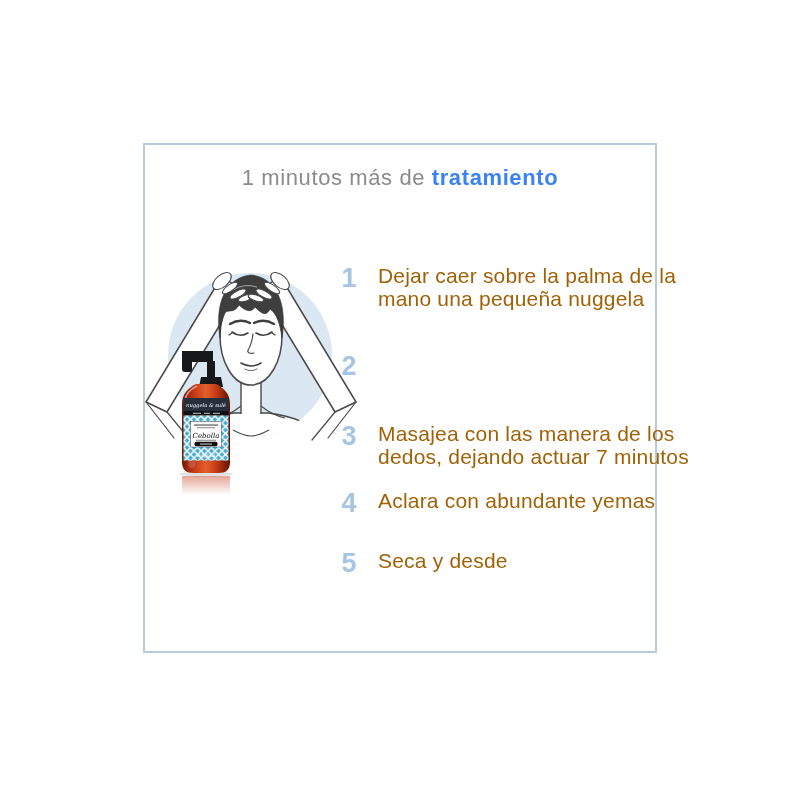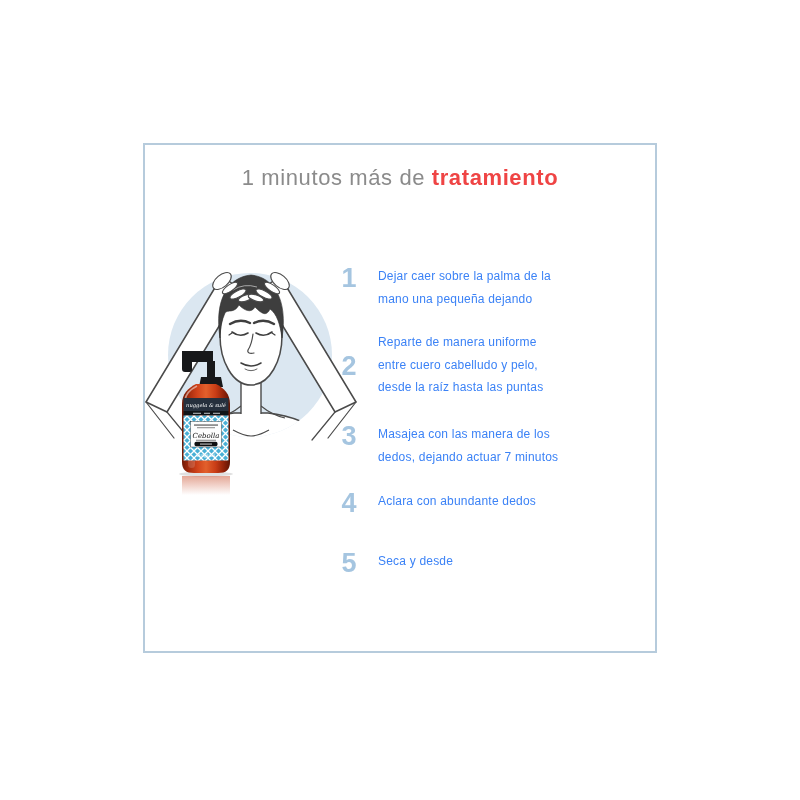--- a/index.html
+++ b/index.html
@@ -8,29 +8,29 @@
   .card{
     position:absolute;left:143px;top:143px;width:514px;height:510px;
     border:2px solid #b6cbdc;box-sizing:border-box;background:#ffffff;
   }
 
   .title{
     position:absolute;left:143px;top:163px;width:514px;
     text-align:center;font-size:22px;letter-spacing:.6px;
     color:#8b8b8b;font-weight:400;line-height:30px;white-space:nowrap;
   }
-  .title .em{color:#ef4444;font-weight:700;}
+  .title .em{color:#3b82f6;font-weight:700;}
 
   .step{position:absolute;left:332px;display:flex;align-items:flex-start;}
   .step-num{
     width:34px;flex:0 0 34px;text-align:center;
     font-size:27px;font-weight:700;color:#a5c5e0;line-height:24px;margin-top:1px;
   }
   .step-num.mid{margin-top:23px;}
-  .step-text{margin-left:12px;font-size:12px;line-height:22.5px;color:#3b82f6;letter-spacing:.2px;}
+  .step-text{margin-left:12px;font-size:21px;line-height:22.5px;color:#a16207;letter-spacing:.2px;}
   .step-text div{white-space:nowrap;}
 
   #s1{top:265px}
   #s2{top:331px}
   #s3{top:423px}
   #s4{top:490px}
   #s5{top:550px}
 
   .illus{position:absolute;left:138px;top:248px;width:224px;height:252px;}
 </style>
@@ -38,42 +38,37 @@
 <body>
 
 <div class="card"></div>
 
 <div class="title"><span>1 minutos más de</span> <span class="em">tratamiento</span></div>
 
 <div class="step" id="s1">
   <div class="step-num">1</div>
   <div class="step-text">
     <div>Dejar caer sobre la palma de la</div>
-    <div>mano una pequeña dejando</div>
+    <div>mano una pequeña nuggela</div>
   </div>
 </div>
 <div class="step" id="s2">
   <div class="step-num mid">2</div>
-  <div class="step-text">
-    <div>Reparte de manera uniforme</div>
-    <div>entre cuero cabelludo y pelo,</div>
-    <div>desde la raíz hasta las puntas</div>
-  </div>
 </div>
 <div class="step" id="s3">
   <div class="step-num">3</div>
   <div class="step-text">
     <div>Masajea con las manera de los</div>
     <div>dedos, dejando actuar 7 minutos</div>
   </div>
 </div>
 <div class="step" id="s4">
   <div class="step-num">4</div>
   <div class="step-text">
-    <div>Aclara con abundante dedos</div>
+    <div>Aclara con abundante yemas</div>
   </div>
 </div>
 <div class="step" id="s5">
   <div class="step-num">5</div>
   <div class="step-text">
     <div>Seca y desde</div>
   </div>
 </div>
 
 <svg class="illus" viewBox="0 0 224 252">

